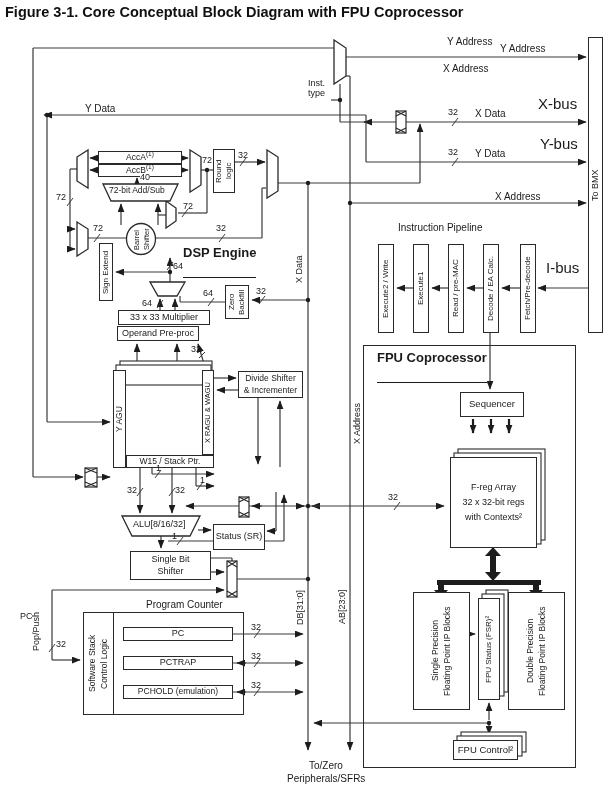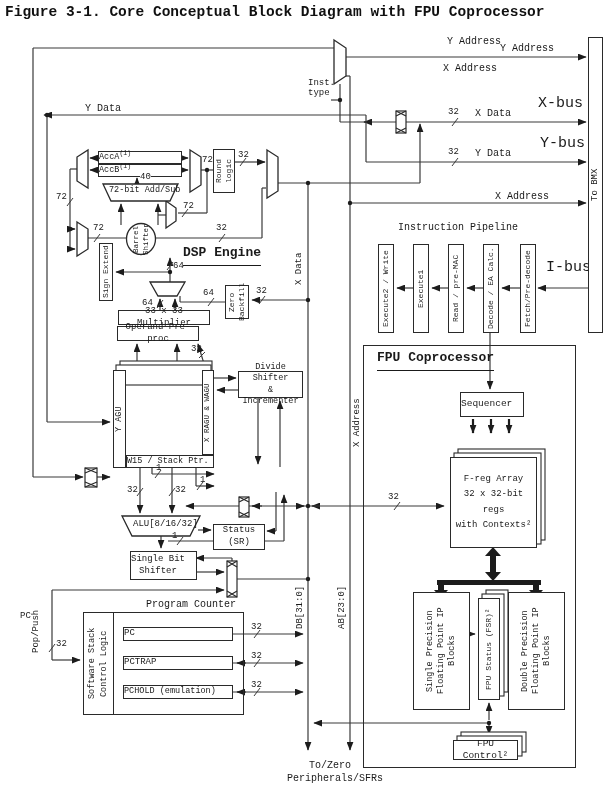--- a/index.html
+++ b/index.html
@@ -1,25 +1,25 @@
 <!DOCTYPE html>
 <html><head>
 <meta charset="utf-8">
 <style>
   html,body{margin:0;padding:0;background:#fff}
   #wrap{position:relative;width:609px;height:800px;background:#fff;
-        font-family:Liberation Mono, monospace;color:#1a1a1a;overflow:hidden}
+        font-family:Liberation Sans, sans-serif;color:#1a1a1a;overflow:hidden}
   .title{position:absolute;left:5px;top:4px;font-size:14.5px;font-weight:bold;color:#101010}
   .lbl{position:absolute;font-size:10px;line-height:1.1;white-space:nowrap}
   .n{font-size:9px}
   .big{font-size:15px}
   .b{font-weight:bold}
-  .ul{border-bottom:1.6px solid #1a1a1a;padding-bottom:5px}
+  .ul{border-bottom:1.6px solid #1a1a1a;padding-bottom:17px}
   .bx{position:absolute;border:1.3px solid #2a2a2a;background:#fff;box-sizing:border-box;
-      display:flex;align-items:center;justify-content:flex-start;text-align:center;
+      display:flex;align-items:center;justify-content:center;text-align:center;
       font-size:9px;line-height:1.3}
   .nb{border:none;background:transparent}
   .tp{background:transparent}
   .rot{writing-mode:vertical-rl;transform:rotate(180deg);display:flex;
        flex-direction:column;align-items:center;justify-content:center}
   .lh{line-height:1.7}
   .sp{font-size:6.5px;position:relative;top:-3px}
   svg{position:absolute;left:0;top:0}
 </style>
 </head>
@@ -333,21 +333,21 @@
 <div class="lbl n" style="left:156px;top:464px">1</div>
 <div class="lbl n" style="left:200px;top:476px">1</div>
 <div class="lbl n" style="left:127px;top:486px">32</div>
 <div class="lbl n" style="left:175px;top:486px">32</div>
 
 <div class="lbl" style="left:133px;top:520px;font-size:9px">ALU[8/16/32]</div>
 <div class="bx" style="left:213px;top:524px;width:52px;height:26px">
   <div>Status (SR)</div>
     </div>
 <div class="lbl n" style="left:172px;top:532px">1</div>
-<div class="bx" style="left:130px;top:551px;width:67px;height:29px">
+<div class="bx" style="left:130px;top:551px;width:81px;height:29px">
   <div>
         <div>Single Bit</div>
         <div>Shifter</div>
       </div>
     </div>
 
 <div class="lbl" style="left:146px;top:599px">Program Counter</div>
 <div class="bx tp" style="left:83px;top:612px;width:161px;height:103px"></div>
 <div class="bx rot" style="left:83px;top:612px;width:31px;height:103px;font-size:8.5px">
   <div>Software Stack</div>

